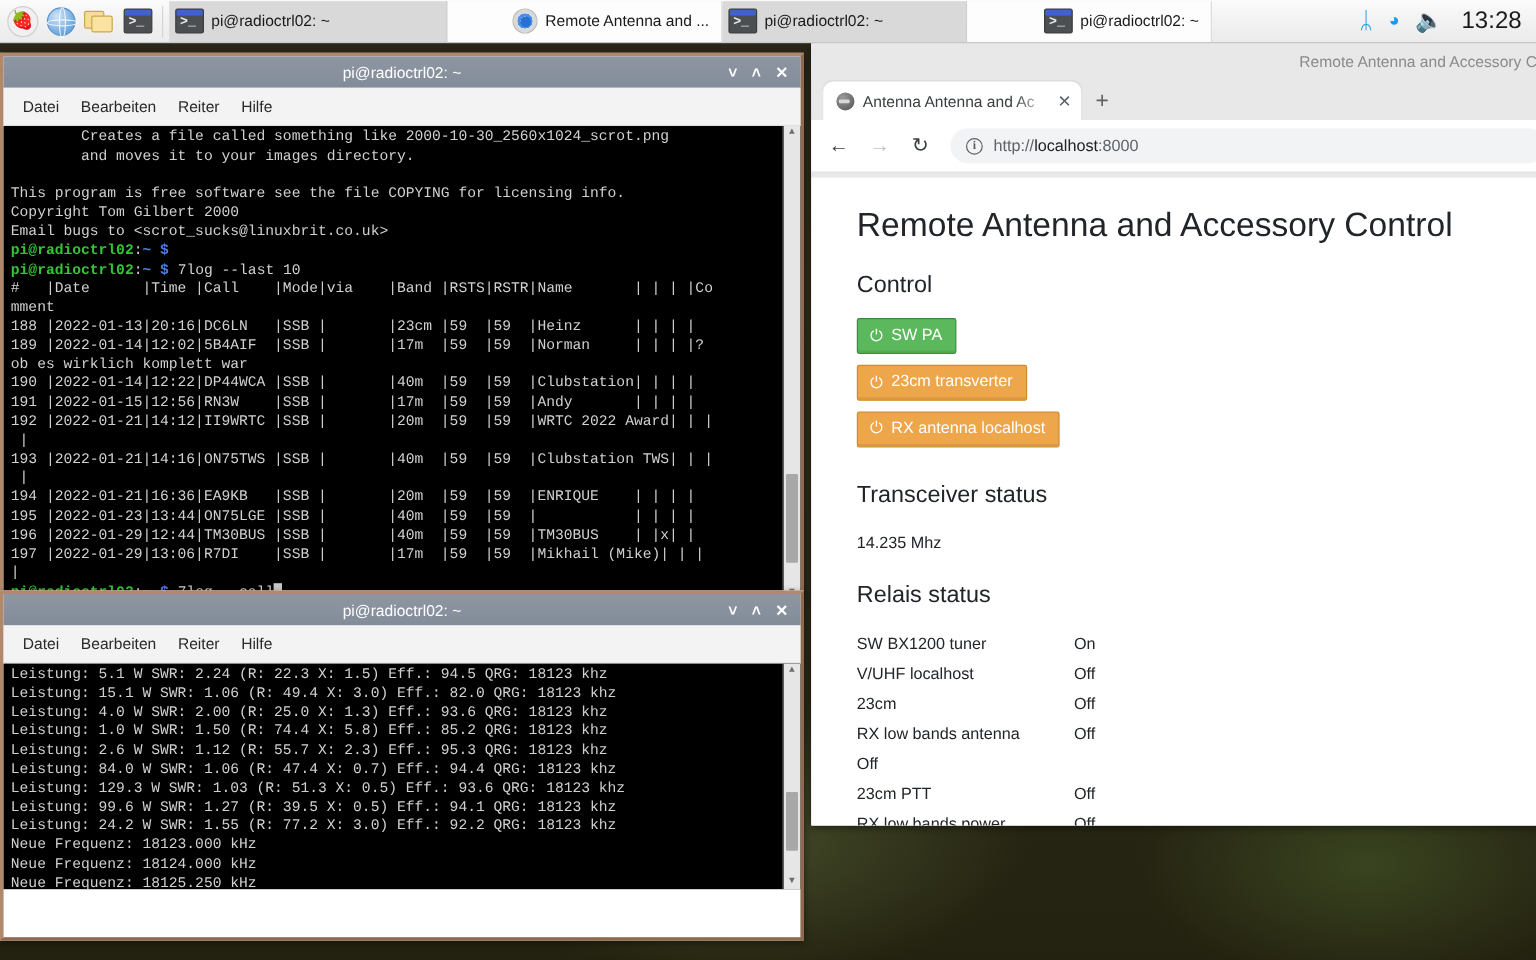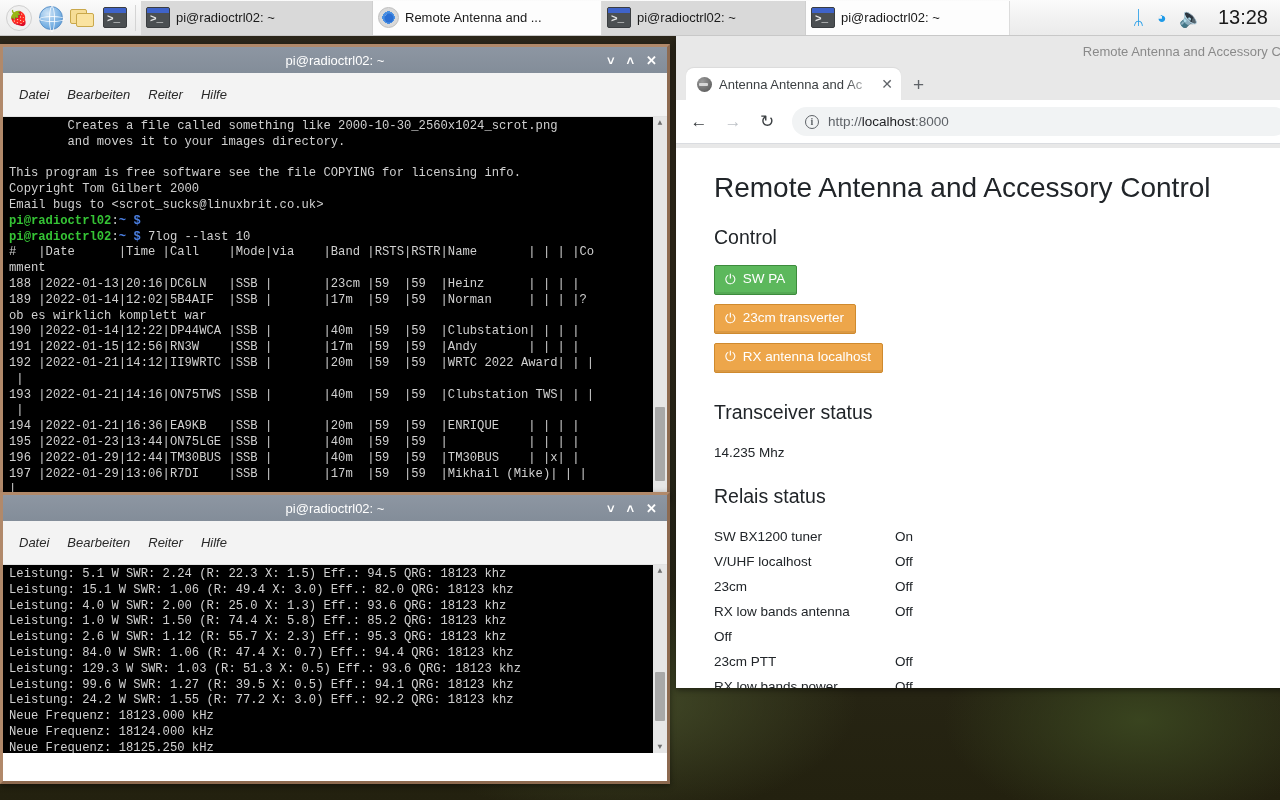--- a/index.html
+++ b/index.html
@@ -78,21 +78,21 @@
 
   .tb-tasks { display: flex; align-items: center; height: 36px; flex: 1; }
   .tb-task {
     display: flex; align-items: center; gap: 6px;
     height: 34px; padding: 0 10px 0 5px;
     font-size: 13px; color: #1a1a1a;
     max-width: 232px; overflow: hidden; white-space: nowrap;
     border-right: 1px solid #dcdcdc;
   }
   .tb-task.inactive { background: #d9d9d9; border-right: 1px solid #cfcfcf; }
-  .tb-task.active { background: #fdfdfd; }
+  .tb-task.active { background: #fdfdfd; justify-content: flex-end; }
   .tb-task .label { overflow: hidden; text-overflow: ellipsis; }
   .chrome-icon {
     width: 21px; height: 21px; border-radius: 50%; flex: 0 0 auto;
     background: conic-gradient(from 200deg, #d7d7d7 0 100%);
     position: relative;
     background: radial-gradient(circle at 50% 50%, #ffffff 0 28%, #4a90e2 29% 46%, #d9d9d9 47% 100%);
     border: 1px solid #bdbdbd;
   }
   .chrome-icon::after {
     content: ""; position: absolute; left: 50%; top: 50%;
@@ -118,24 +118,23 @@
   .titlebar .title {
     position: absolute; left: 0; right: 0; text-align: center;
     font-size: 13px; color: #ffffff;
   }
   .titlebar .tbtns {
     margin-left: auto; display: flex; align-items: center; gap: 12px;
     padding-right: 10px; z-index: 2;
   }
   .tbtn { color: #fff; font-size: 13px; line-height: 1; font-weight: bold; }
   .menubar {
-    height: 44px; display: flex; align-items: center; gap: 2px;
+    height: 32px; display: flex; align-items: center; gap: 2px;
     background: #f3f3f3; border-bottom: 1px solid #e2e2e2;
     padding-left: 8px;
-    font-style: italic;
   }
   .menubar .mi { font-size: 13px; color: #2a2a2a; padding: 3px 8px; }
 
   
   .termbody {
     background: #000; position: relative; overflow: hidden;
     font-family: "Liberation Mono", monospace;
   }
   .termtext {
     position: absolute; left: 6px; top: 2px; right: 20px;

